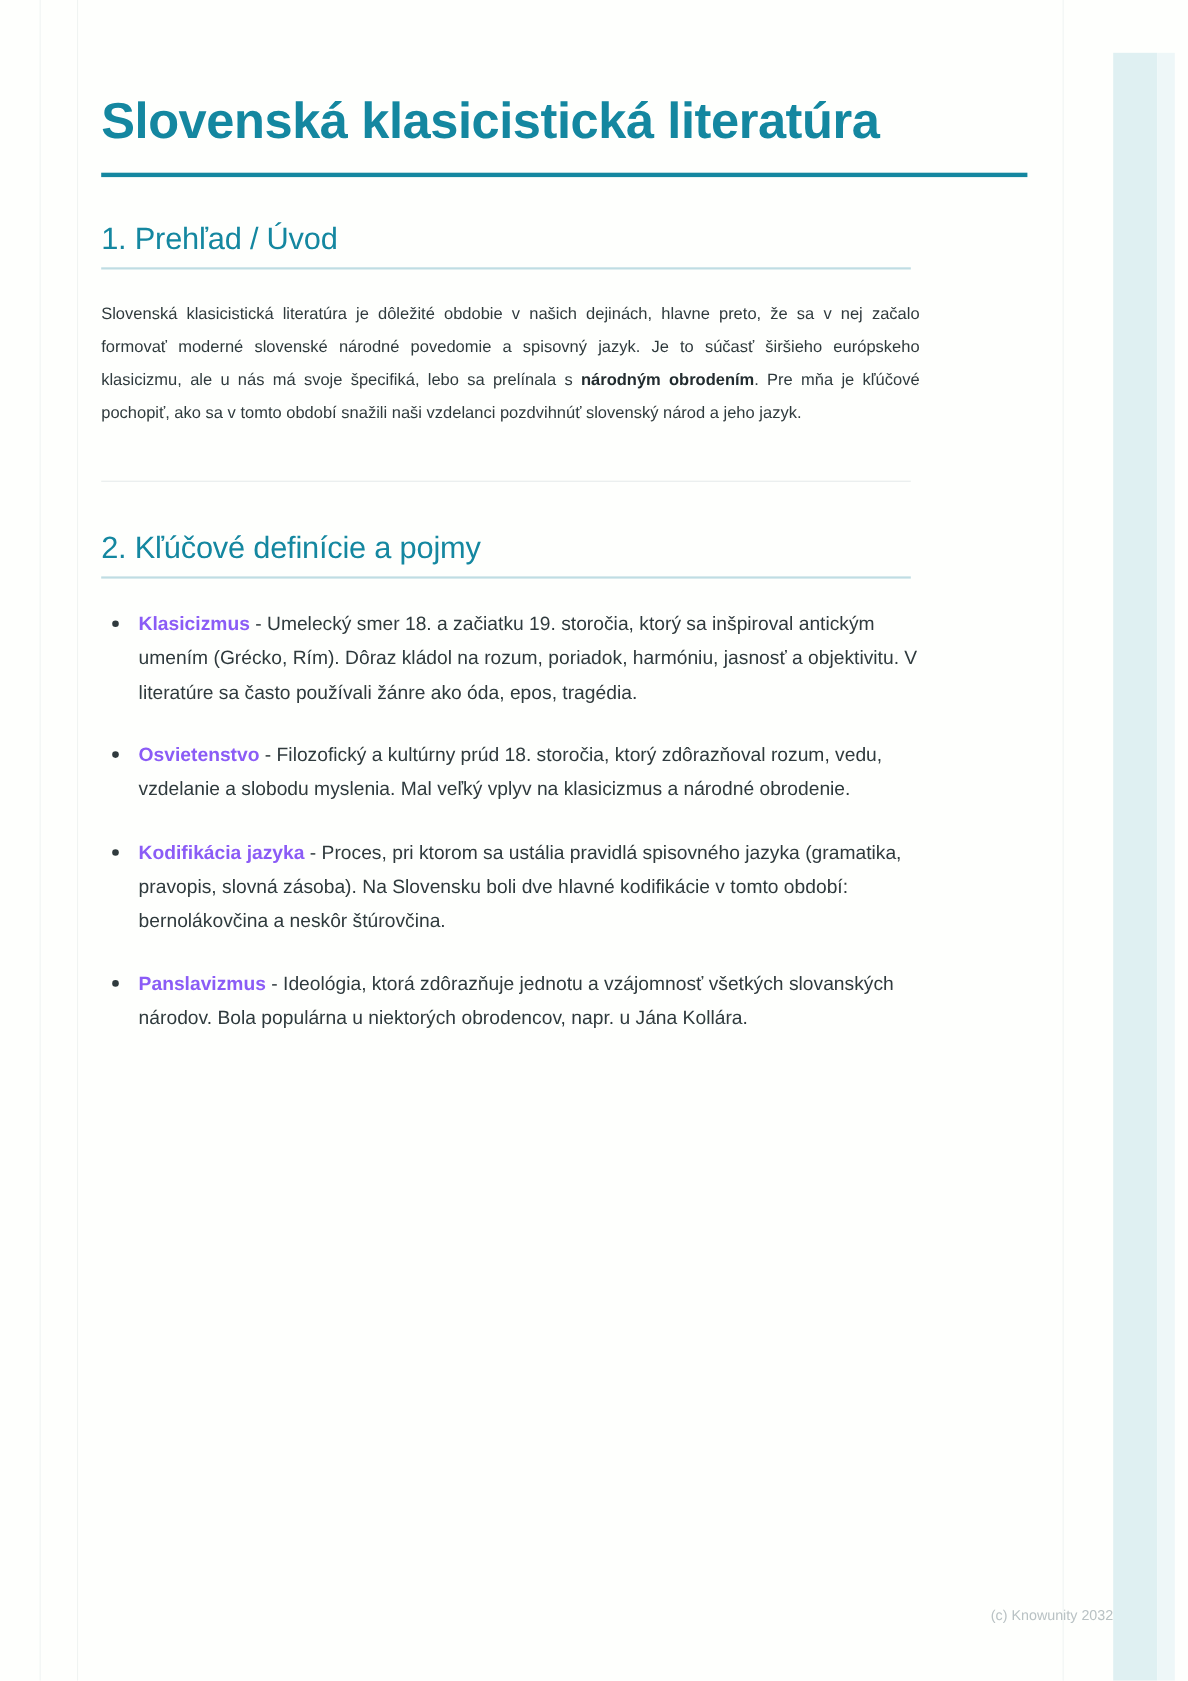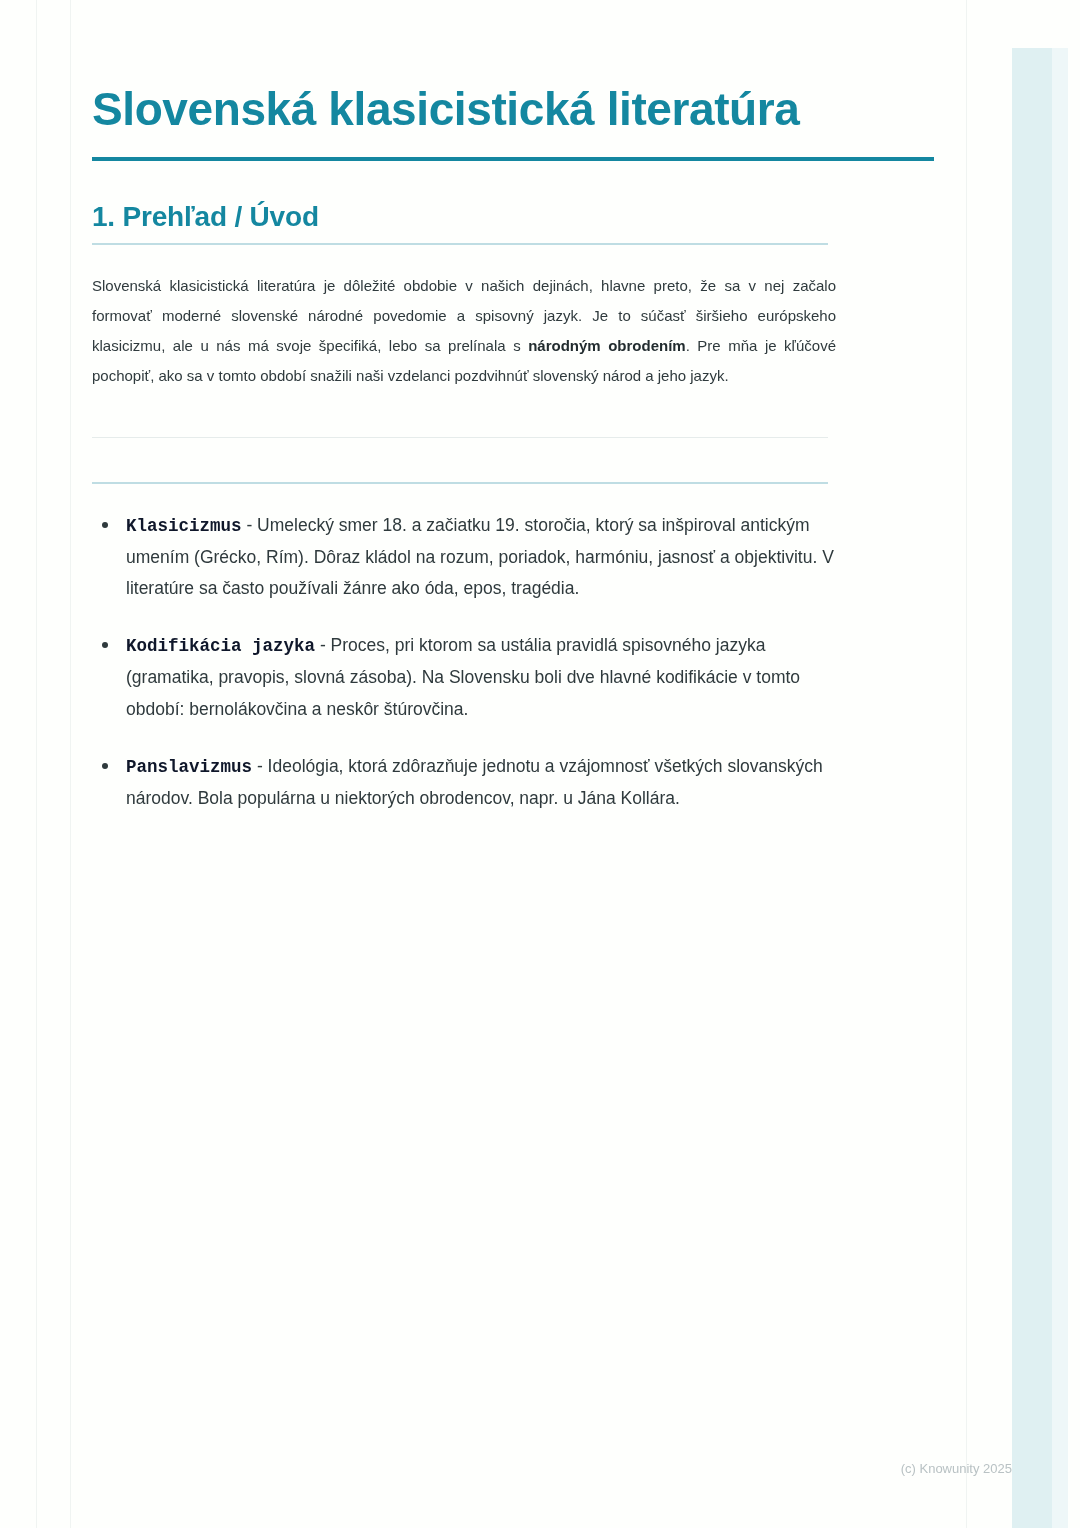--- a/index.html
+++ b/index.html
@@ -68,21 +68,21 @@
   }
   .title-rule {
     height: 4px;
     background: #1487a0;
     width: 842px;
     margin: 6px 0 40px 0;
   }
 
   h2.section-title {
     font-size: 28px;
-    font-weight: bold;
+    font-weight: normal;
     color: #1487a0;
     margin: 0 0 10px 0;
     letter-spacing: -0.2px;
   }
   .section-rule {
     height: 2px;
     background: #bfdde3;
     width: 736px;
     margin: 0 0 26px 0;
   }
@@ -121,22 +121,21 @@
     position: absolute;
     left: 10px;
     top: 12px;
     width: 6px;
     height: 6px;
     border-radius: 50%;
     background: #2f3a3d;
   }
   ul.terms > li .term {
     font-weight: bold;
-    color: #0f172a;
-    font-family: Liberation Mono, monospace;
+    color: #8b5cf6;
   }
 
   .footer-credit {
     position: absolute;
     right: 68px;
     bottom: 52px;
     font-size: 13px;
     color: #b9c2c4;
   }
 </style>
@@ -157,25 +156,27 @@
     <h1 class="doc-title">Slovenská klasicistická literatúra</h1>
     <div class="title-rule"></div>
 
     <h2 class="section-title">1. Prehľad / Úvod</h2>
     <div class="section-rule"></div>
 
     <p class="body-text"><span>Slovenská klasicistická literatúra je dôležité obdobie v našich dejinách, hlavne preto, že sa v nej začalo formovať moderné slovenské národné povedomie a spisovný jazyk. Je to súčasť širšieho európskeho klasicizmu, ale u nás má svoje špecifiká, lebo sa prelínala s </span><b>národným obrodením</b><span>. Pre mňa je kľúčové pochopiť, ako sa v tomto období snažili naši vzdelanci pozdvihnúť slovenský národ a jeho jazyk.</span></p>
 
     <div class="divider"></div>
 
+    <h2 class="section-title">2. Kľúčové definície a pojmy</h2>
     <div class="section-rule"></div>
 
     <ul class="terms">
       <li><span class="term">Klasicizmus</span><span> - Umelecký smer 18. a začiatku 19. storočia, ktorý sa inšpiroval antickým umením (Grécko, Rím). Dôraz kládol na rozum, poriadok, harmóniu, jasnosť a objektivitu. V literatúre sa často používali žánre ako óda, epos, tragédia.</span></li>
+      <li><span class="term">Osvietenstvo</span><span> - Filozofický a kultúrny prúd 18. storočia, ktorý zdôrazňoval rozum, vedu, vzdelanie a slobodu myslenia. Mal veľký vplyv na klasicizmus a národné obrodenie.</span></li>
       <li><span class="term">Kodifikácia jazyka</span><span> - Proces, pri ktorom sa ustália pravidlá spisovného jazyka (gramatika, pravopis, slovná zásoba). Na Slovensku boli dve hlavné kodifikácie v tomto období: bernolákovčina a neskôr štúrovčina.</span></li>
       <li><span class="term">Panslavizmus</span><span> - Ideológia, ktorá zdôrazňuje jednotu a vzájomnosť všetkých slovanských národov. Bola populárna u niektorých obrodencov, napr. u Jána Kollára.</span></li>
     </ul>
 
   </div>
 
-  <div class="footer-credit">(c) Knowunity 2025</div>
+  <div class="footer-credit">(c) Knowunity 2032</div>
 
 </div>
 
 </body></html>

